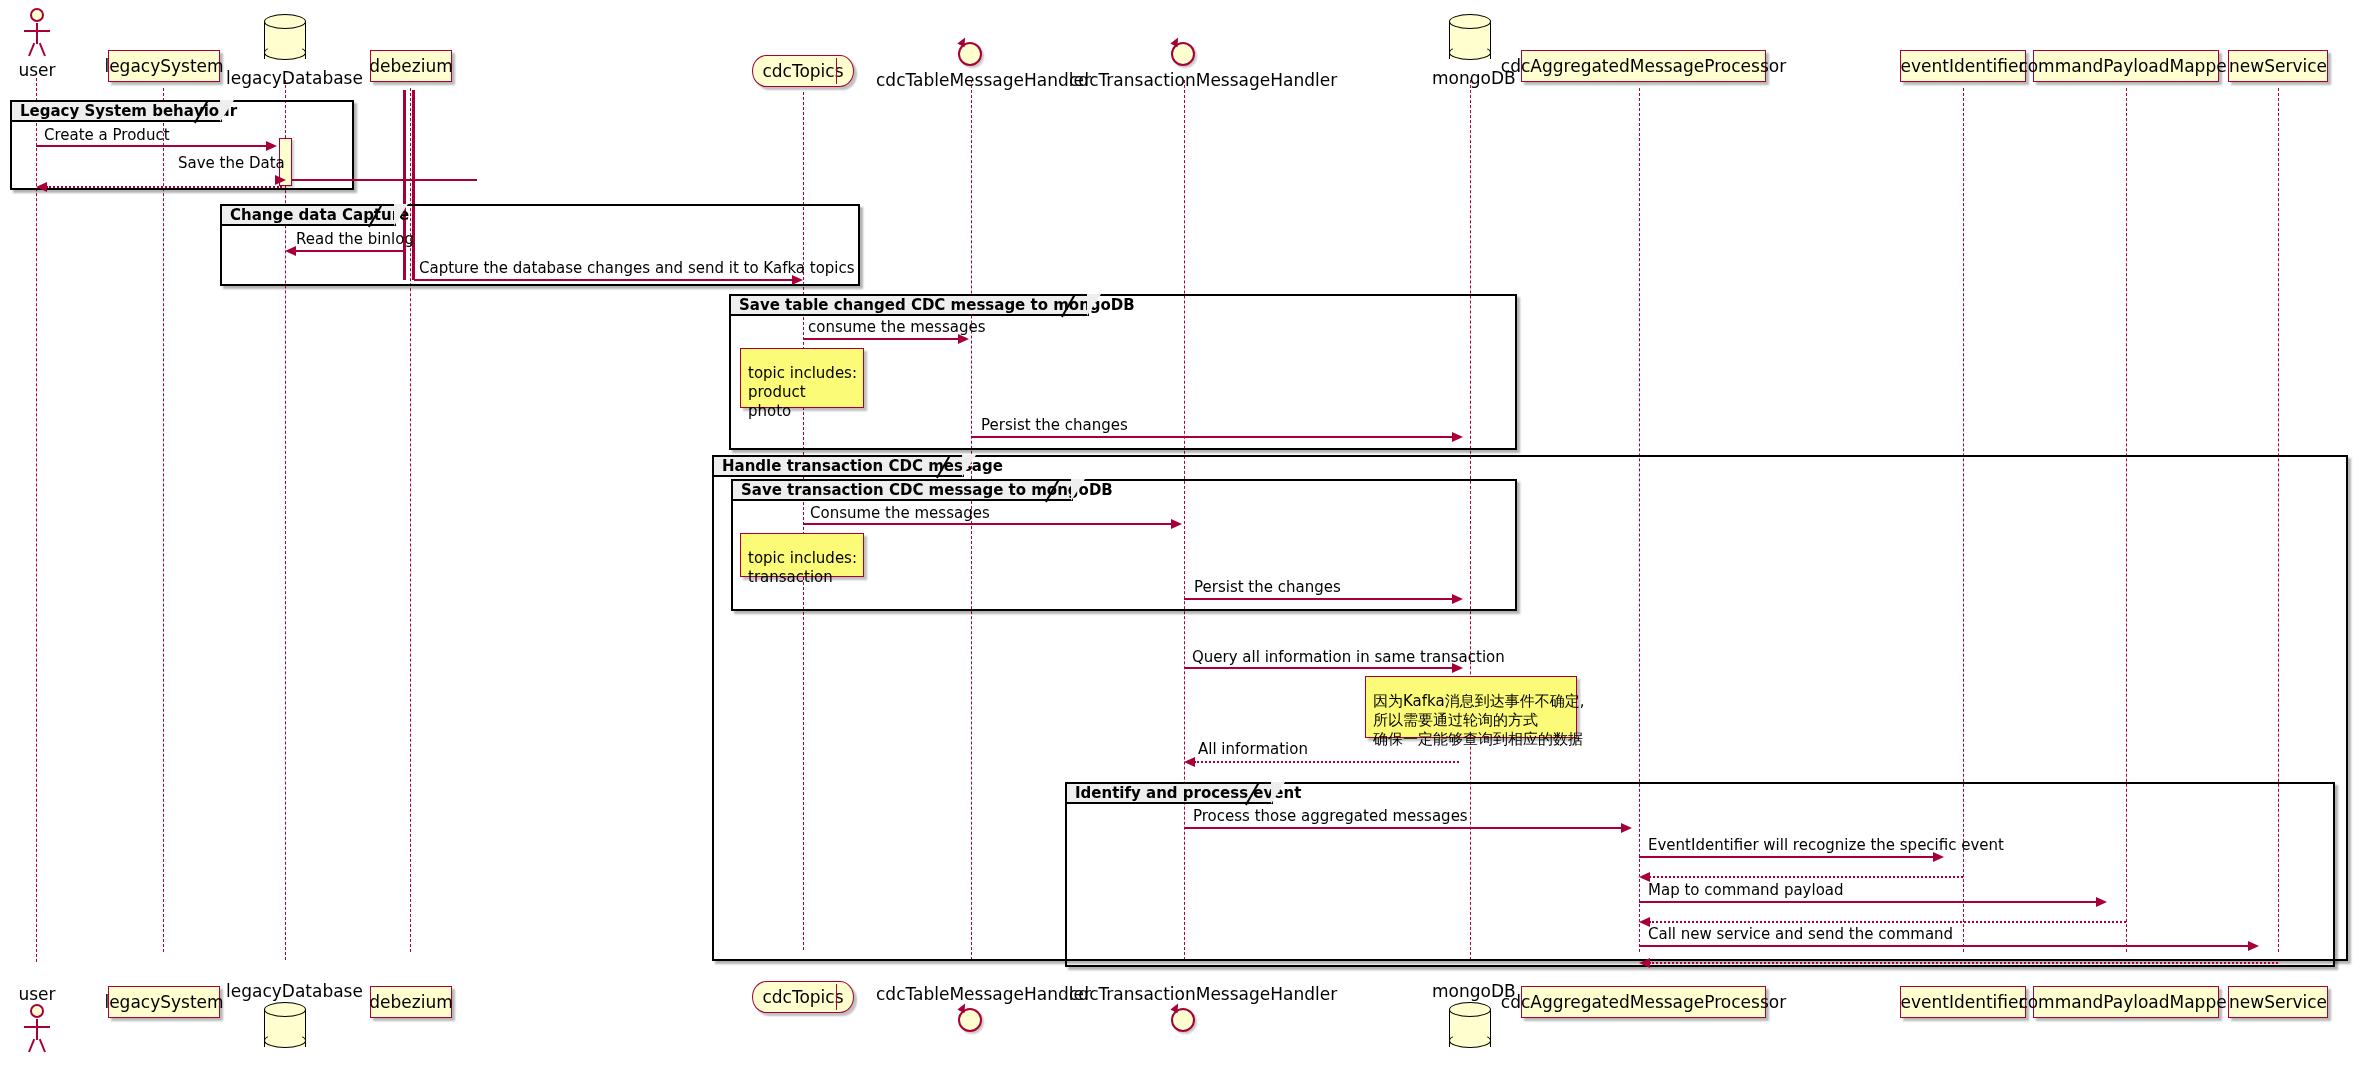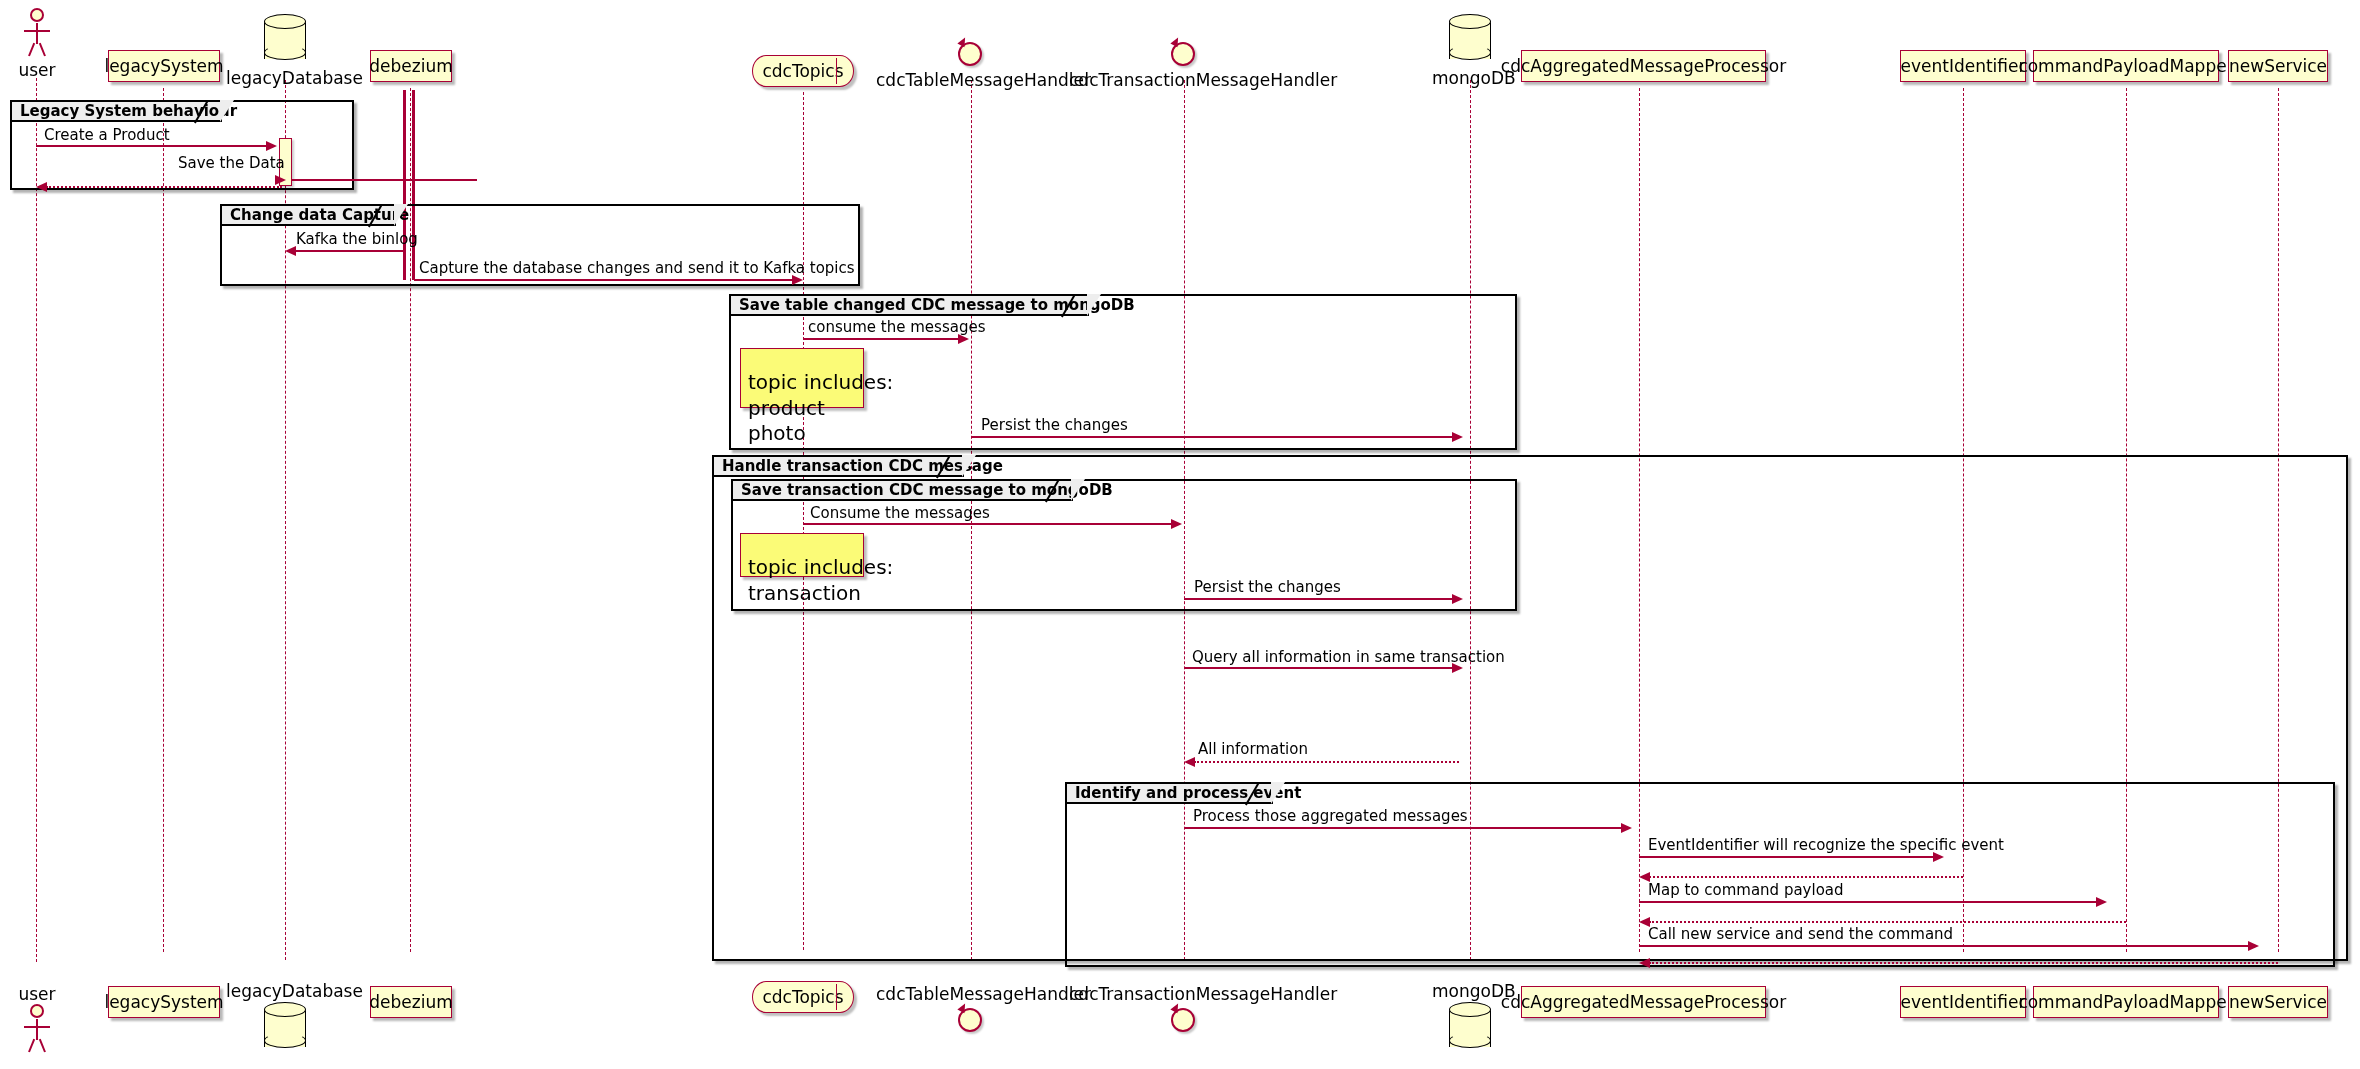--- a/index.html
+++ b/index.html
@@ -74,22 +74,22 @@
   .msg{position:absolute;height:2px;background:#A80036;}
   .msgd{position:absolute;height:0;border-top:2px dotted #A80036;}
   .arrowR{position:absolute;width:0;height:0;border-top:5px solid transparent;
           border-bottom:5px solid transparent;border-left:11px solid #A80036;}
   .arrowL{position:absolute;width:0;height:0;border-top:5px solid transparent;
           border-bottom:5px solid transparent;border-right:11px solid #A80036;}
   .mlabel{position:absolute;font-size:15px;color:#000;white-space:nowrap;line-height:1;}
 
   
   .note{position:absolute;background:#FBFB77;border:1.4px solid #A80036;
-        box-shadow:3px 3px 2px rgba(0,0,0,.25);font-size:20px;color:#000;
-        padding:21px 8px 5px 7px;box-sizing:border-box;line-height:1.28;white-space:pre;}
+        box-shadow:3px 3px 2px rgba(0,0,0,.25);font-size:15px;color:#000;
+        padding:15px 8px 5px 7px;box-sizing:border-box;line-height:1.28;white-space:pre;}
 </style>
 </head>
 <body>
 
 <div id="canvas">
 
   <div class="lifeline" style="left:36px;top:78px;height:884px;"></div>
   <div class="lifeline" style="left:163px;top:88px;height:864px;"></div>
   <div class="lifeline" style="left:285px;top:80px;height:880px;"></div>
   <div class="lifeline" style="left:410px;top:88px;height:864px;"></div>
@@ -253,21 +253,21 @@
   <div class="msgd" style="left:46px;top:186px;width:236px;"></div>
   <div class="arrowL" style="left:36px;top:182px;"></div>
 
   <div class="group" style="left:220px;top:204px;width:640px;height:82px;">
     <div class="ghead" style="width:176px;">
       <span>Change data Capture</span>
       <span class="corner"></span>
       <span class="cornerline"></span>
     </div>
   </div>
-  <div class="mlabel" style="left:296px;top:232px;">Kafka the binlog</div>
+  <div class="mlabel" style="left:296px;top:232px;">Read the binlog</div>
   <div class="msg" style="left:295px;top:250px;width:110px;"></div>
   <div class="arrowL" style="left:285px;top:246px;"></div>
 
   <div class="mlabel" style="left:419px;top:261px;">Capture the database changes and send it to Kafka topics</div>
   <div class="msg" style="left:414px;top:279px;width:378px;"></div>
   <div class="arrowR" style="left:792px;top:275px;"></div>
 
   <div class="group" style="left:729px;top:294px;width:788px;height:156px;">
     <div class="ghead" style="width:360px;">
       <span>Save table changed CDC message to mongoDB</span>
@@ -310,20 +310,23 @@
 transaction</div>
 
   <div class="mlabel" style="left:1194px;top:580px;">Persist the changes</div>
   <div class="msg" style="left:1184px;top:598px;width:269px;"></div>
   <div class="arrowR" style="left:1452px;top:594px;"></div>
 
   <div class="mlabel" style="left:1192px;top:650px;">Query all information in same transaction</div>
   <div class="msg" style="left:1184px;top:667px;width:269px;"></div>
   <div class="arrowR" style="left:1452px;top:663px;"></div>
 
+  <div class="note" style="left:1365px;top:676px;width:212px;height:62px;">因为Kafka消息到达事件不确定,
+所以需要通过轮询的方式
+确保一定能够查询到相应的数据</div>
 
   <div class="mlabel" style="left:1198px;top:742px;">All information</div>
   <div class="msgd" style="left:1194px;top:761px;width:265px;"></div>
   <div class="arrowL" style="left:1184px;top:757px;"></div>
 
   <div class="group" style="left:1065px;top:782px;width:1270px;height:185px;">
     <div class="ghead" style="width:208px;">
       <span>Identify and process event</span>
       <span class="corner"></span>
       <span class="cornerline"></span>

